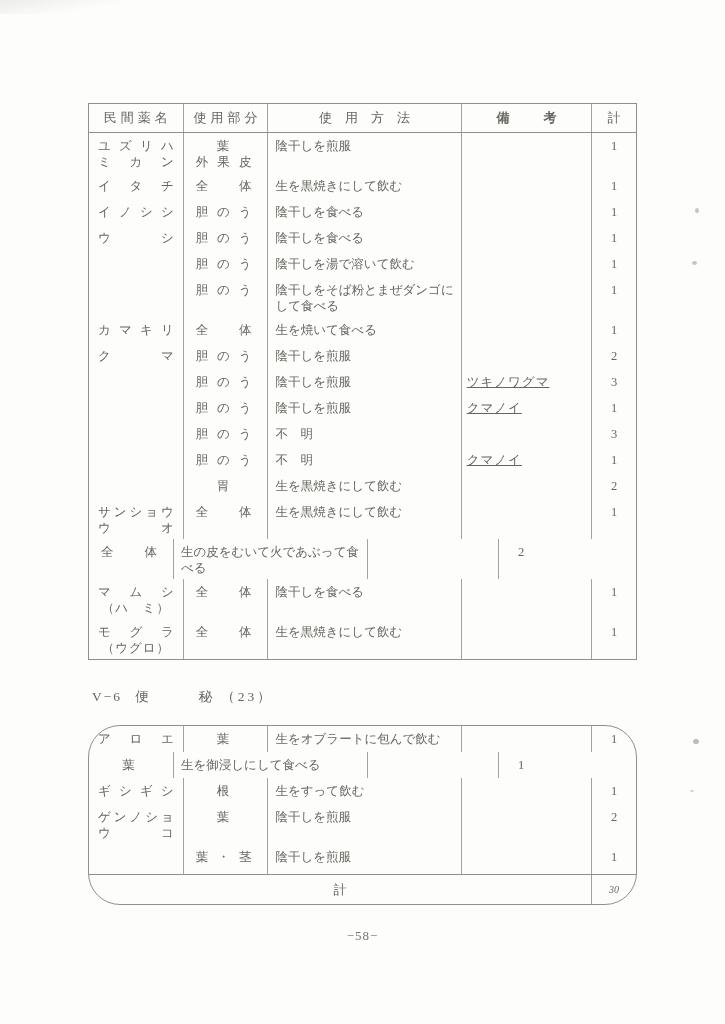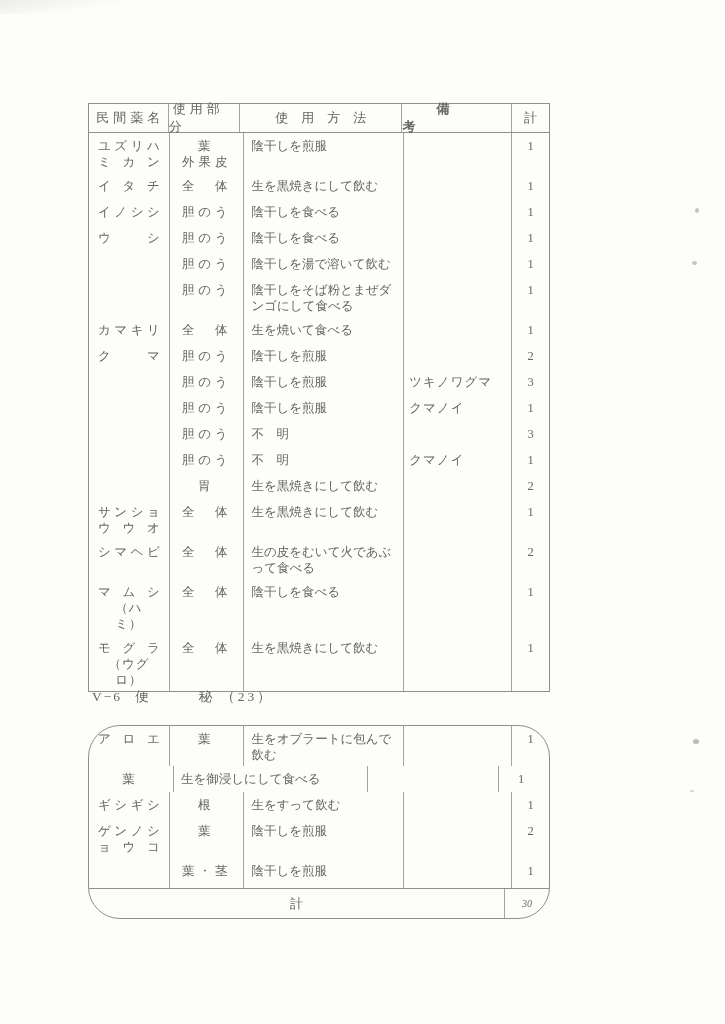--- a/index.html
+++ b/index.html
@@ -11,21 +11,21 @@
     color:var(--ink,#66655f);
     overflow:hidden;
   }
   .corner-shade{
     position:absolute;top:0;left:0;width:120px;height:14px;
     background:linear-gradient(170deg,#ececea 0%,rgba(255,255,255,0) 70%);
     pointer-events:none;
   }
   
   .tbl{
-    position:absolute;left:88px;width:462px;
+    position:absolute;left:88px;width:549px;
     border:1px solid var(--line,#8f8f8c);
     box-sizing:border-box;
     background:transparent;
   }
   #table1{top:103px;}
   #table2{top:725px;border-radius:32px;}
   .thead{display:flex;border-bottom:1px solid var(--line,#8f8f8c);}
   .th{
     box-sizing:border-box;height:28px;
     display:flex;align-items:center;justify-content:center;
@@ -45,21 +45,21 @@
   }
   .tr .td:last-child{border-right:none;}
   .w1{width:95px;}
   .w2{width:85px;}
   .w3{width:194px;}
   .w4{width:131px;}
   .w5{width:44px;}
   .name-cell{padding-left:9px;padding-right:9px;}
   .part-cell{padding-left:12px;padding-right:16px;}
   .method-cell{padding-left:7px;padding-right:2px;}
-  .note-cell{padding-left:5px;letter-spacing:1px;}
+  .note-cell{padding-left:5px;letter-spacing:1px;text-decoration:underline;}
   .count-cell{text-align:center;}
   .jline{text-align:justify;text-align-last:justify;text-justify:inter-character;}
   .cline{text-align:center;text-align-last:center;letter-spacing:1px;}
   
   .total-row{display:flex;border-top:1px solid var(--line,#8f8f8c);min-height:29px;}
   .total-label{
     flex:1;box-sizing:border-box;border-right:1px solid #a3a3a0;
     display:flex;align-items:center;justify-content:center;
     font-size:13px;
   }
@@ -241,23 +241,20 @@
             <div class="jline">サンショウウオ</div>
           </div>
           <div class="td w2 part-cell">
             <div class="jline">全体</div>
           </div>
           <div class="td w3 method-cell">生を黒焼きにして飲む</div>
           <div class="td w4 note-cell"></div>
           <div class="td w5 count-cell">1</div>
         </div>
         <div class="tr">
-          <div class="td w1 name-cell">
-            <div class="jline">シマヘビ</div>
-          </div>
           <div class="td w2 part-cell">
             <div class="jline">全体</div>
           </div>
           <div class="td w3 method-cell">生の皮をむいて火であぶって食べる</div>
           <div class="td w4 note-cell"></div>
           <div class="td w5 count-cell">2</div>
         </div>
         <div class="tr">
           <div class="td w1 name-cell">
             <div class="jline">マムシ</div>
@@ -341,19 +338,20 @@
           <div class="td w4 note-cell"></div>
           <div class="td w5 count-cell">1</div>
         </div>
       </div>
     <div class="total-row">
       <div class="total-label">計</div>
       <div class="count-cell w5">30</div>
     </div>
   </div>
 
+  <div class="pagenum">−58−</div>
 
   <div class="speck s1"></div>
   <div class="speck s2"></div>
   <div class="speck s3"></div>
   <div class="speck s4"></div>
 
 </div>
 
 </body></html>

